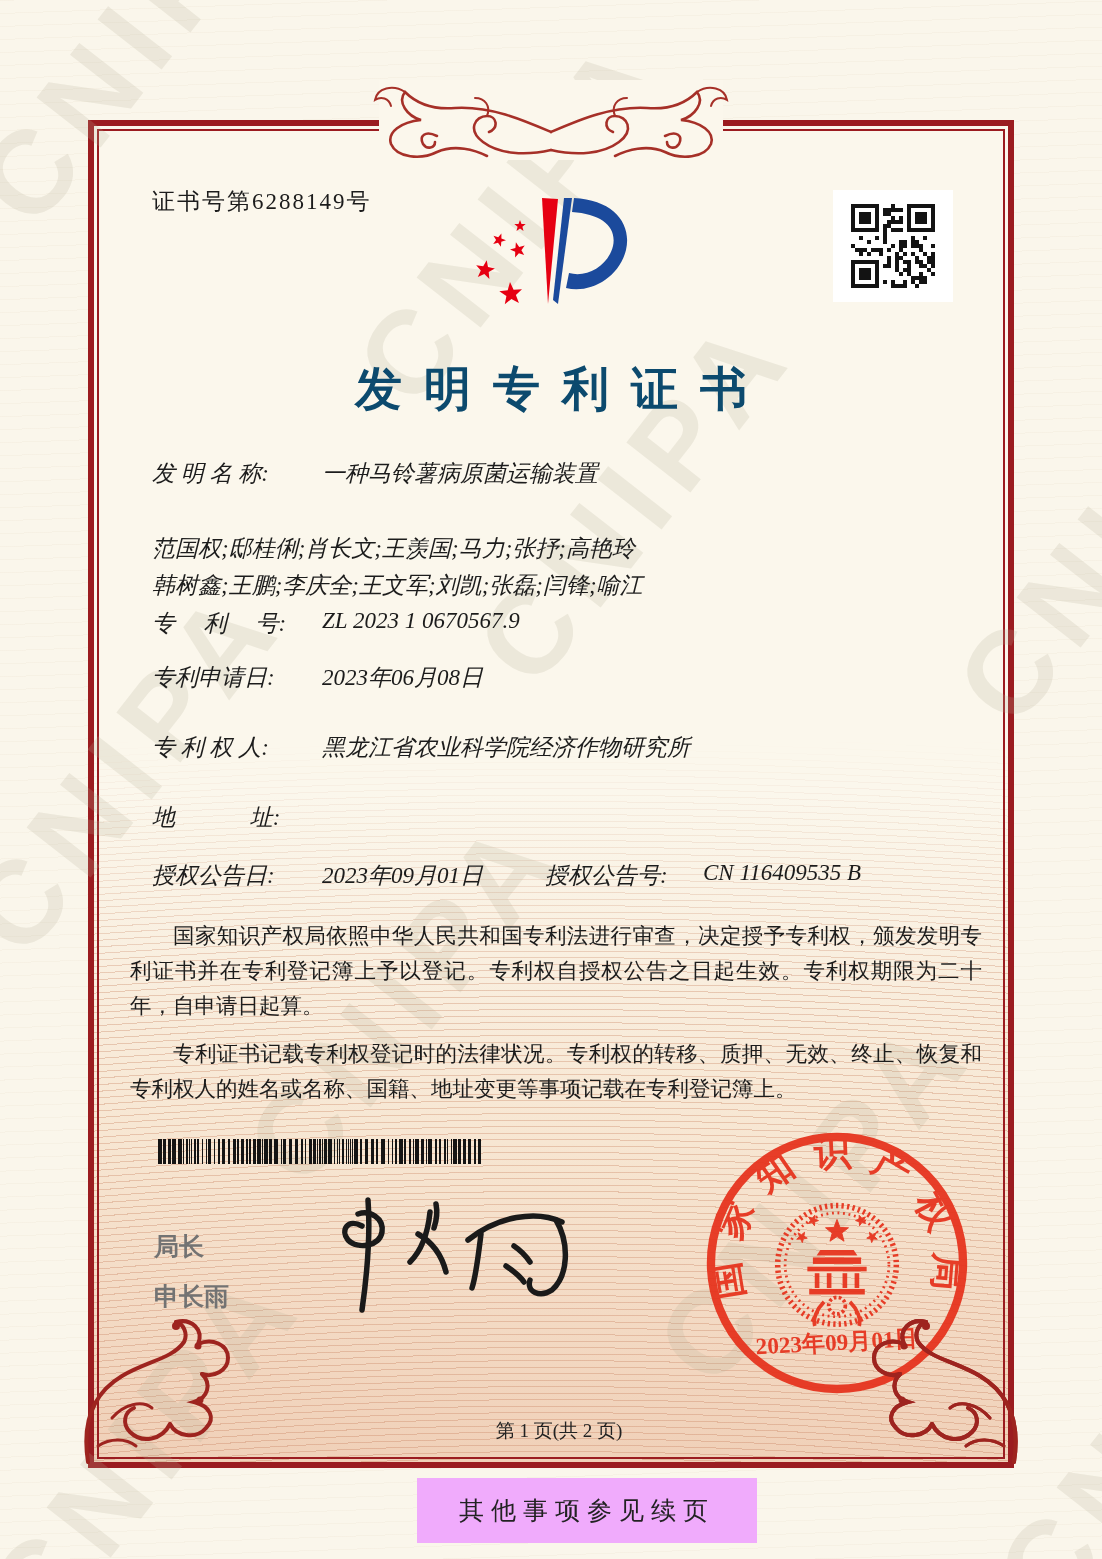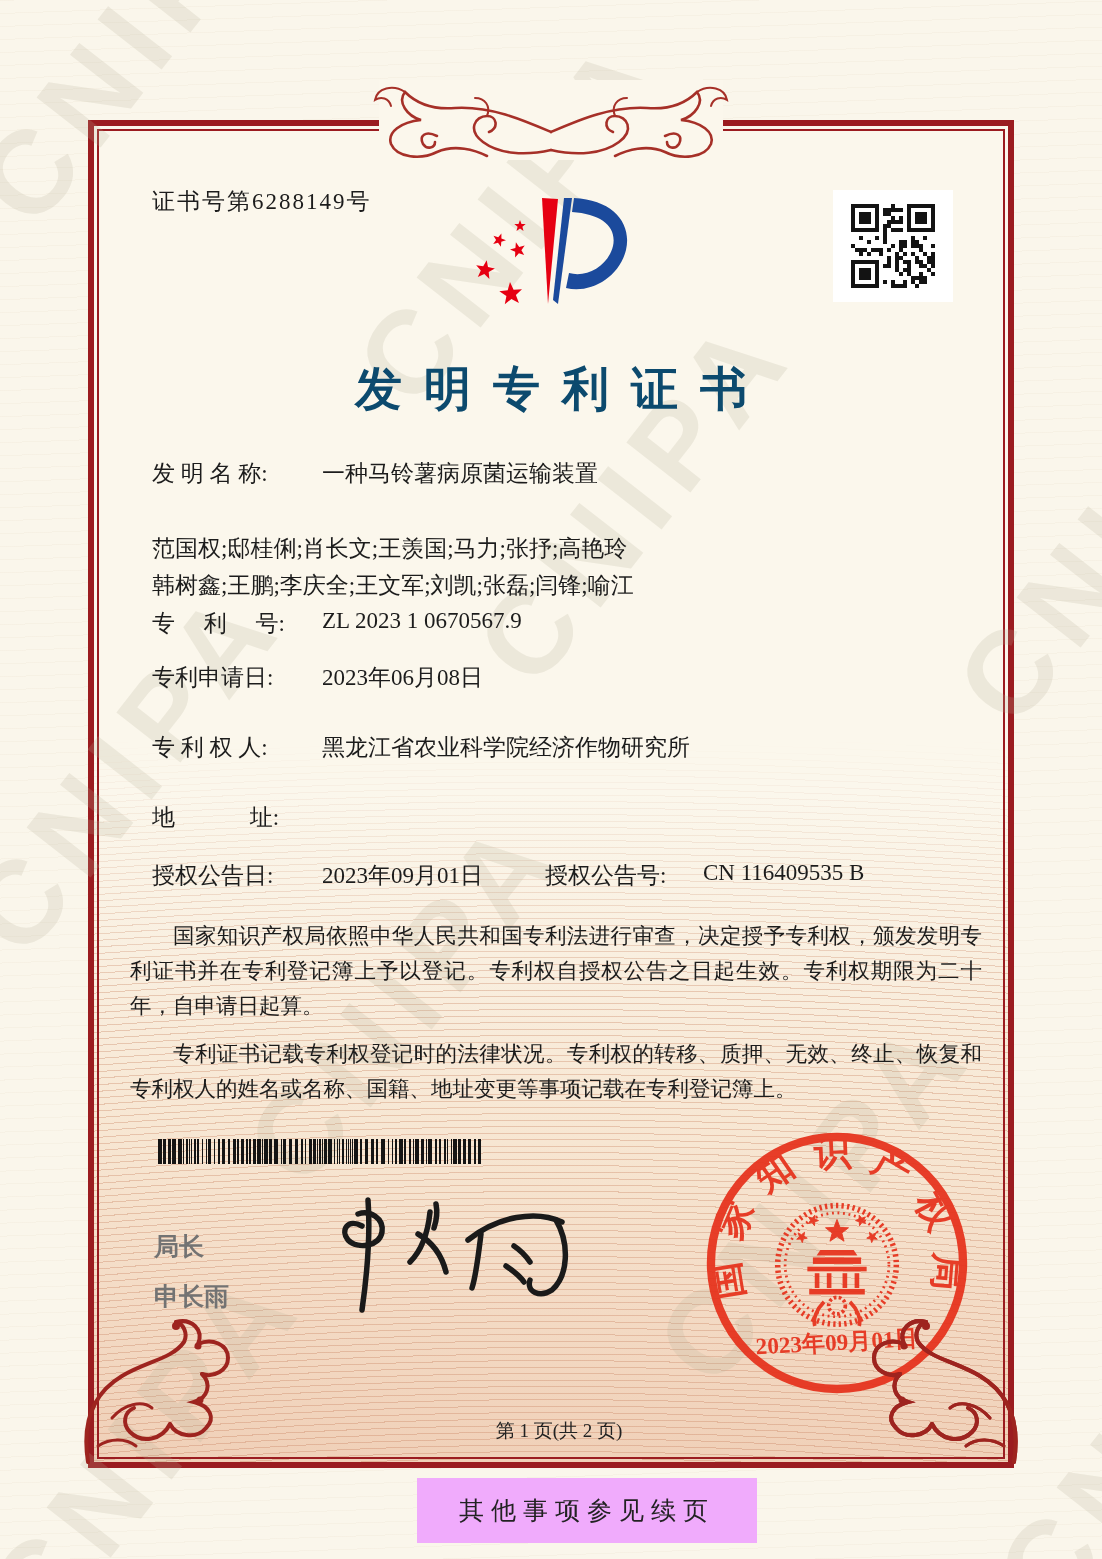--- a/index.html
+++ b/index.html
@@ -38,21 +38,21 @@
   .content{position:absolute;inset:0;z-index:3;}
   .cert-no{position:absolute;left:152px;top:186px;font-size:23px;letter-spacing:2px;}
   .logo{position:absolute;left:468px;top:192px;}
   .qr-box{position:absolute;left:833px;top:190px;width:120px;height:112px;background:#fff;
     display:flex;align-items:center;justify-content:center;}
   .title{
     position:absolute;left:0;right:0;top:327px;text-align:center;
     font-size:47px;font-weight:bold;letter-spacing:22px;text-indent:22px;color:#0c4a6e;
   }
   .fields{position:absolute;left:152px;top:458px;width:740px;font-size:23px;}
-  .frow{position:absolute;display:flex;width:100%;}
+  .frow{position:absolute;display:flex;width:100%;font-style:italic;}
   .flabel{width:170px;flex:0 0 170px;}
   .fvalue{flex:1;}
   .fline{line-height:37px;}
   .grant-pair{display:flex;}
   .paras{
     position:absolute;left:130px;top:915px;width:852px;
     font-size:21.5px;line-height:35px;text-align:justify;
   }
   .paras p{margin:4px 0 13px 0;text-indent:2em;}
   .barcode{position:absolute;left:158px;top:1139px;}

